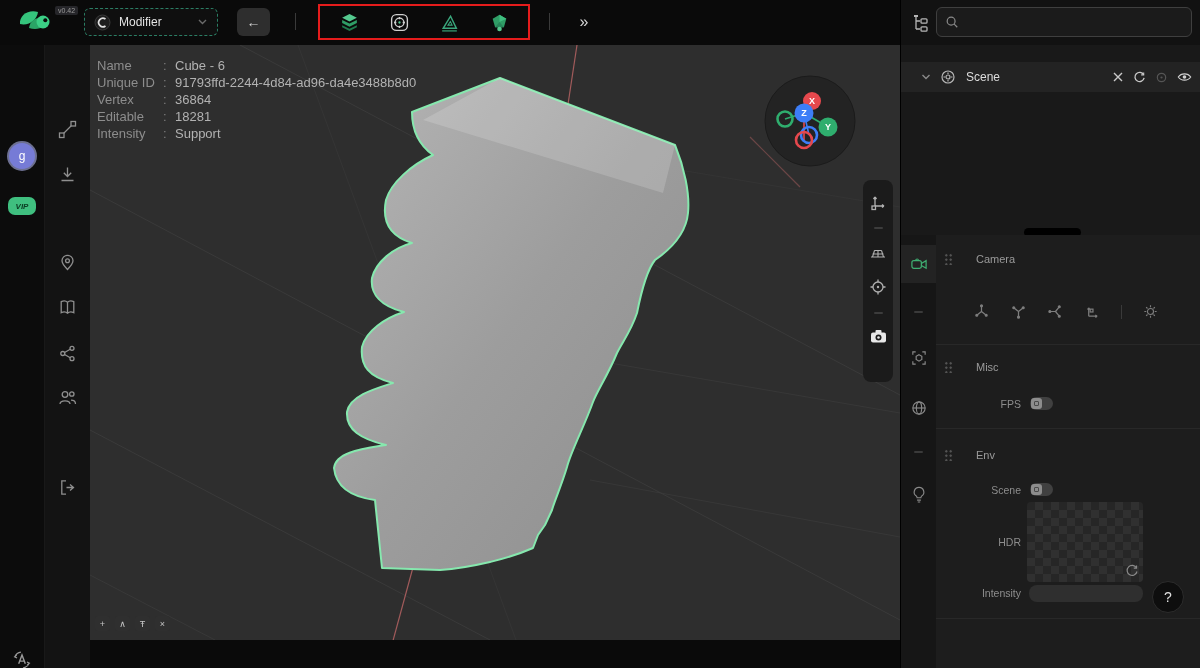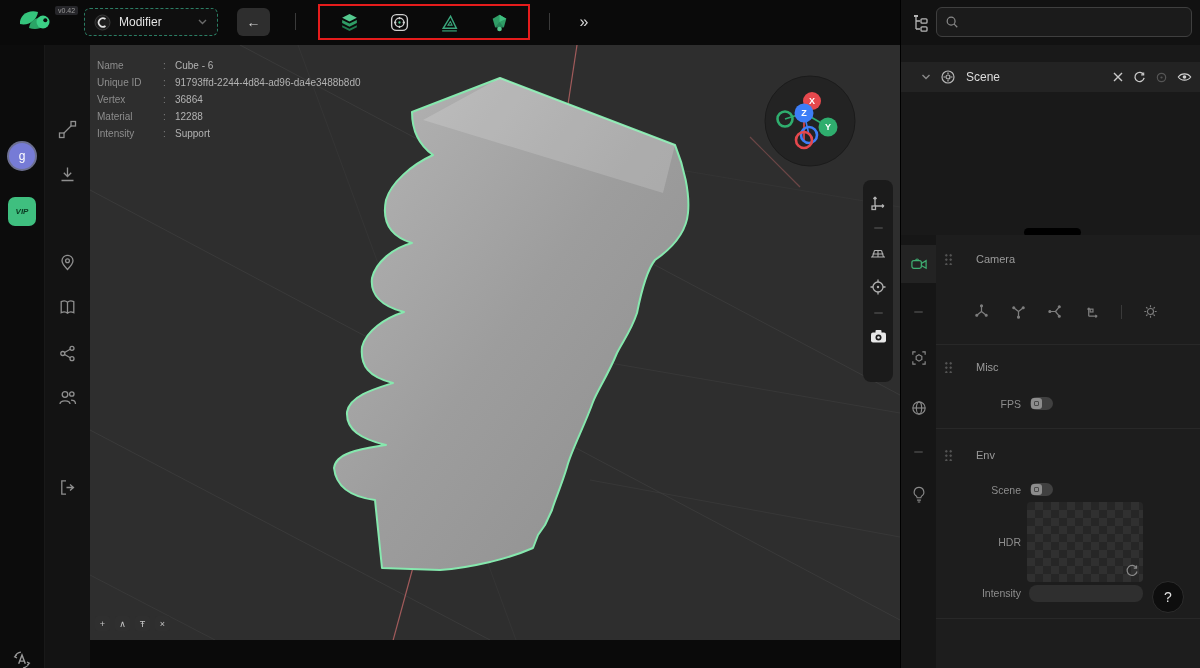--- a/index.html
+++ b/index.html
@@ -16,28 +16,28 @@
   .mode-dd .chev{margin-left:auto;}
   .back-btn{position:absolute;left:237px;top:8px;width:33px;height:28px;background:#2e2e2e;border-radius:6px;color:#d5d5d5;font-size:14px;display:flex;align-items:center;justify-content:center;cursor:pointer;}
   .tb-sep{position:absolute;top:13px;width:1px;height:17px;background:#3a3a3a;}
   .red-box{position:absolute;left:318px;top:4px;width:212px;height:36px;border:2px solid #e51c1c;display:flex;align-items:center;justify-content:space-between;padding:0 16px;}
   .tool-btn{width:26px;height:26px;display:flex;align-items:center;justify-content:center;cursor:pointer;}
   .expand-btn{position:absolute;left:568px;top:8px;width:32px;height:28px;color:#d5d5d5;font-size:16px;display:flex;align-items:center;justify-content:center;cursor:pointer;}
 
   
   .user-rail{position:absolute;left:0;top:45px;width:45px;height:623px;background:#0c0c0c;border-right:1px solid #191919;}
   .avatar{position:absolute;left:9px;top:98px;width:26px;height:26px;border-radius:50%;background:#767bd6;color:#fff;font-size:12px;display:flex;align-items:center;justify-content:center;box-shadow:0 0 0 2px rgba(190,195,255,.55);cursor:pointer;}
-  .vip{position:absolute;left:8px;top:152px;width:28px;height:29px;background:#3fbf7f;border-radius:7px;color:#0b3b22;font-size:8px;font-weight:bold;font-style:italic;display:flex;align-items:center;justify-content:center;cursor:pointer;}
+  .vip{position:absolute;left:8px;top:152px;width:28px;height:18px;background:#3fbf7f;border-radius:7px;color:#0b3b22;font-size:8px;font-weight:bold;font-style:italic;display:flex;align-items:center;justify-content:center;cursor:pointer;}
   .lang-btn{position:absolute;left:11px;top:604px;cursor:pointer;}
   .tool-rail{position:absolute;left:45px;top:45px;width:45px;height:623px;background:#131313;}
   .rail-ic{position:absolute;left:13px;cursor:pointer;}
 
   
   .viewport{position:absolute;left:90px;top:45px;width:810px;height:595px;background:#2e2e2e;overflow:hidden;}
-  .info{position:absolute;left:7px;top:15px;display:grid;grid-template-columns:66px 12px auto;row-gap:5px;font-size:10px;line-height:12px;}
+  .info{position:absolute;left:7px;top:15px;display:grid;grid-template-columns:66px 12px auto;row-gap:5px;font-size:13px;line-height:12px;}
   .info .l{color:#8d8d8d;} .info .s{color:#7d7d7d;} .info .v{color:#b2b2b2;}
   .gizmo{position:absolute;left:670px;top:26px;cursor:pointer;}
   .side-tools{position:absolute;left:773px;top:135px;width:30px;height:202px;background:#1b1b1b;border-radius:8px;display:flex;flex-direction:column;align-items:center;}
   .side-tools .dash{width:9px;height:2px;background:#3c3c3c;border-radius:1px;}
   .side-tools>*{cursor:pointer;}
   .corner-btns{position:absolute;left:5px;top:571px;display:flex;gap:5px;}
   .cbtn{width:15px;height:15px;background:#2f2f2f;border-radius:3px;color:#c5c5c5;font-size:9px;display:flex;align-items:center;justify-content:center;cursor:pointer;}
   .tabs{position:absolute;left:303px;top:559px;height:30px;display:flex;border-radius:4px;overflow:hidden;}
   .tab{height:30px;display:flex;align-items:center;justify-content:center;gap:8px;font-size:12px;cursor:pointer;padding:0 14px;}
   .tab.active{background:#1d9b57;color:#fff;width:96px;}
@@ -245,23 +245,23 @@
     <div class="info">
       <span class="l">Name</span>
         <span class="s">:</span>
         <span class="v">Cube - 6</span>
       <span class="l">Unique ID</span>
         <span class="s">:</span>
         <span class="v">91793ffd-2244-4d84-ad96-da4e3488b8d0</span>
       <span class="l">Vertex</span>
         <span class="s">:</span>
         <span class="v">36864</span>
-      <span class="l">Material</span>
+      <span class="l">Editable</span>
         <span class="s">:</span>
-        <span class="v">12288</span>
+        <span class="v">18281</span>
       <span class="l">Intensity</span>
         <span class="s">:</span>
         <span class="v">Support</span>
     </div>
 
     <svg class="gizmo" width="100" height="100" viewBox="0 0 100 100">
       <circle cx="50" cy="50" r="45" fill="#232323" opacity="0.92" stroke="#191919"></circle>
       <g stroke-width="1.6" fill="none">
         <path d="M44 42 L52 30" stroke="#e5484d"></path>
         <path d="M44 42 L68 56" stroke="#2fae6e"></path>

